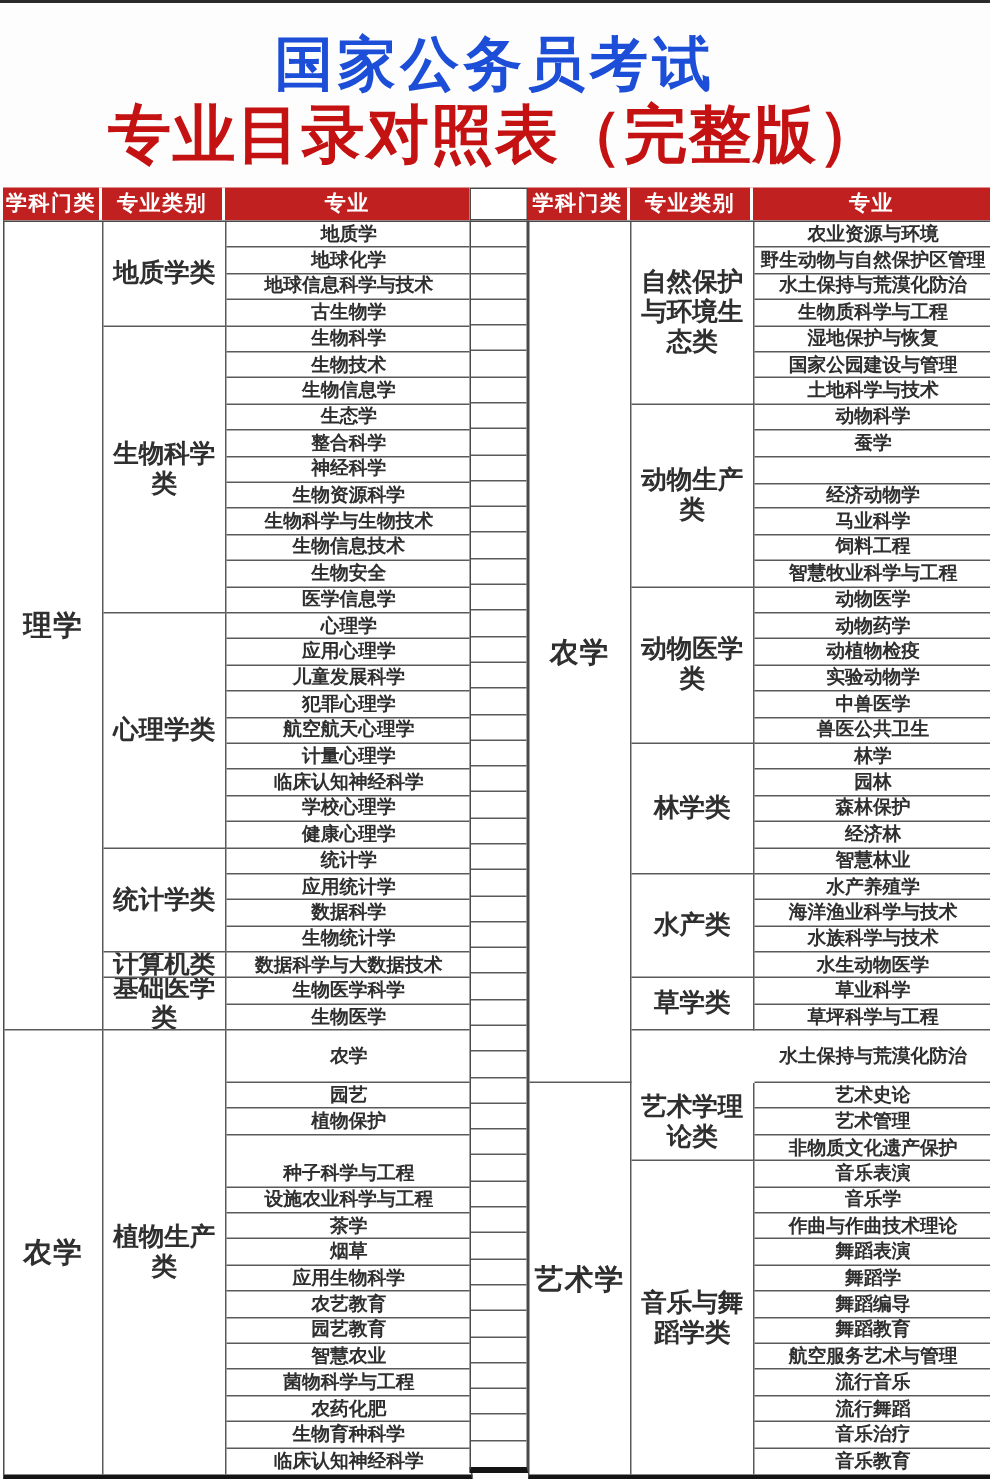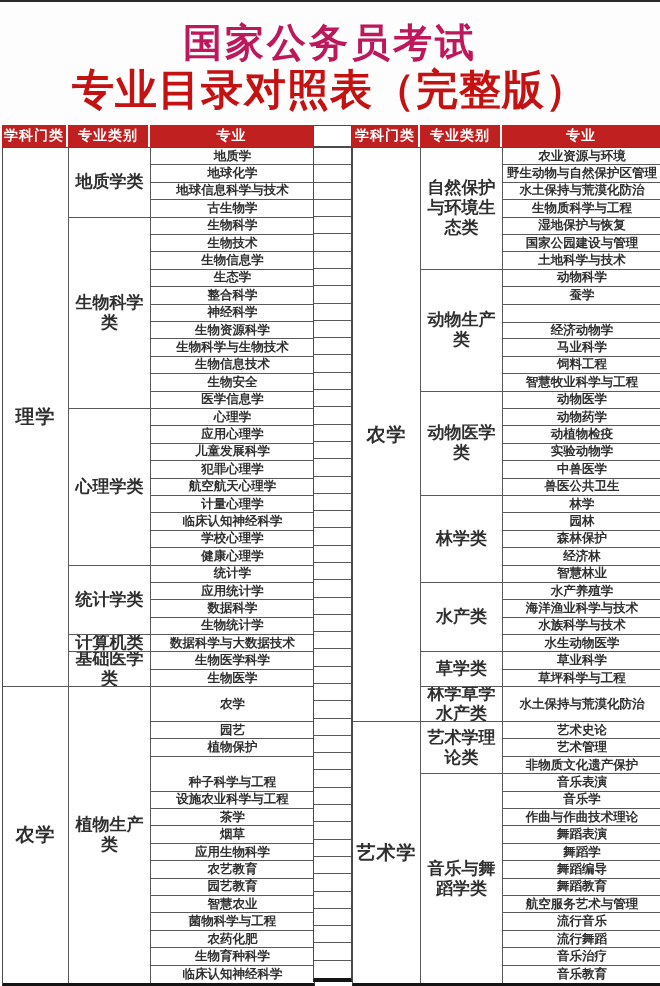--- a/index.html
+++ b/index.html
@@ -4,21 +4,21 @@
 <style>
   html,body { margin:0; padding:0; background:#e8e8e8; }
   .page {
     position:relative; width:660px; height:986px; margin:0 auto;
     background:#fdfdfd; overflow:hidden;
     font-family:"Liberation Sans","DejaVu Sans",sans-serif;
   }
   .topline { position:absolute; top:0; left:0; width:660px; height:2px; background:#2b2b2b; }
   .title1 {
     position:absolute; top:16px; left:0; width:660px; text-align:center;
-    font-size:39px; font-weight:bold; color:#be185d; letter-spacing:3px;
+    font-size:39px; font-weight:bold; color:#1d4ed8; letter-spacing:3px;
   }
   .title2 {
     position:absolute; top:62px; left:0; width:660px; text-align:center;
     font-size:42px; font-weight:bold; color:#c41111; letter-spacing:1px;
   }
   .header-row { position:absolute; top:125px; height:22px; display:grid; }
   #left-header  { left:2px;   width:311px; grid-template-columns:66px 82px 163px; }
   #right-header { left:352px; width:308px; grid-template-columns:68px 82px 158px; }
   .hcell {
     background:#c12020; color:#ffffff; font-weight:bold; font-size:14px;
@@ -212,21 +212,20 @@
       <div class="tcell major" style="grid-area: 24 / 3 / span 1; border-right: none;">经济林</div>
       <div class="tcell major" style="grid-area: 25 / 3 / span 1; border-right: none;">智慧林业</div>
       <div class="tcell cat" style="grid-area: 26 / 2 / span 4;">水产类</div>
       <div class="tcell major" style="grid-area: 26 / 3 / span 1; border-right: none;">水产养殖学</div>
       <div class="tcell major" style="grid-area: 27 / 3 / span 1; border-right: none;">海洋渔业科学与技术</div>
       <div class="tcell major" style="grid-area: 28 / 3 / span 1; border-right: none;">水族科学与技术</div>
       <div class="tcell major" style="grid-area: 29 / 3 / span 1; border-right: none;">水生动物医学</div>
       <div class="tcell cat" style="grid-area: 30 / 2 / span 2;">草学类</div>
       <div class="tcell major" style="grid-area: 30 / 3 / span 1; border-right: none;">草业科学</div>
       <div class="tcell major" style="grid-area: 31 / 3 / span 1; border-right: none;">草坪科学与工程</div>
-      <div class="tcell cat" style="grid-area: 32 / 2 / span 2;">林学草学水产类</div>
       <div class="tcell major" style="grid-area: 32 / 3 / span 2; border-right: none;">水土保持与荒漠化防治</div>
       <div class="tcell disc" style="grid-area: 34 / 1 / span 15; border-bottom: none;">艺术学</div>
       <div class="tcell cat" style="grid-area: 34 / 2 / span 3;">艺术学理论类</div>
       <div class="tcell major" style="grid-area: 34 / 3 / span 1; border-right: none;">艺术史论</div>
       <div class="tcell major" style="grid-area: 35 / 3 / span 1; border-right: none;">艺术管理</div>
       <div class="tcell major" style="grid-area: 36 / 3 / span 1; border-right: none; text-align: center;">非物质文化遗产保护</div>
       <div class="tcell cat" style="grid-area: 37 / 2 / span 12; border-bottom: none;">音乐与舞蹈学类</div>
       <div class="tcell major" style="grid-area: 37 / 3 / span 1; border-right: none;">音乐表演</div>
       <div class="tcell major" style="grid-area: 38 / 3 / span 1; border-right: none;">音乐学</div>
       <div class="tcell major" style="grid-area: 39 / 3 / span 1; border-right: none;">作曲与作曲技术理论</div>

